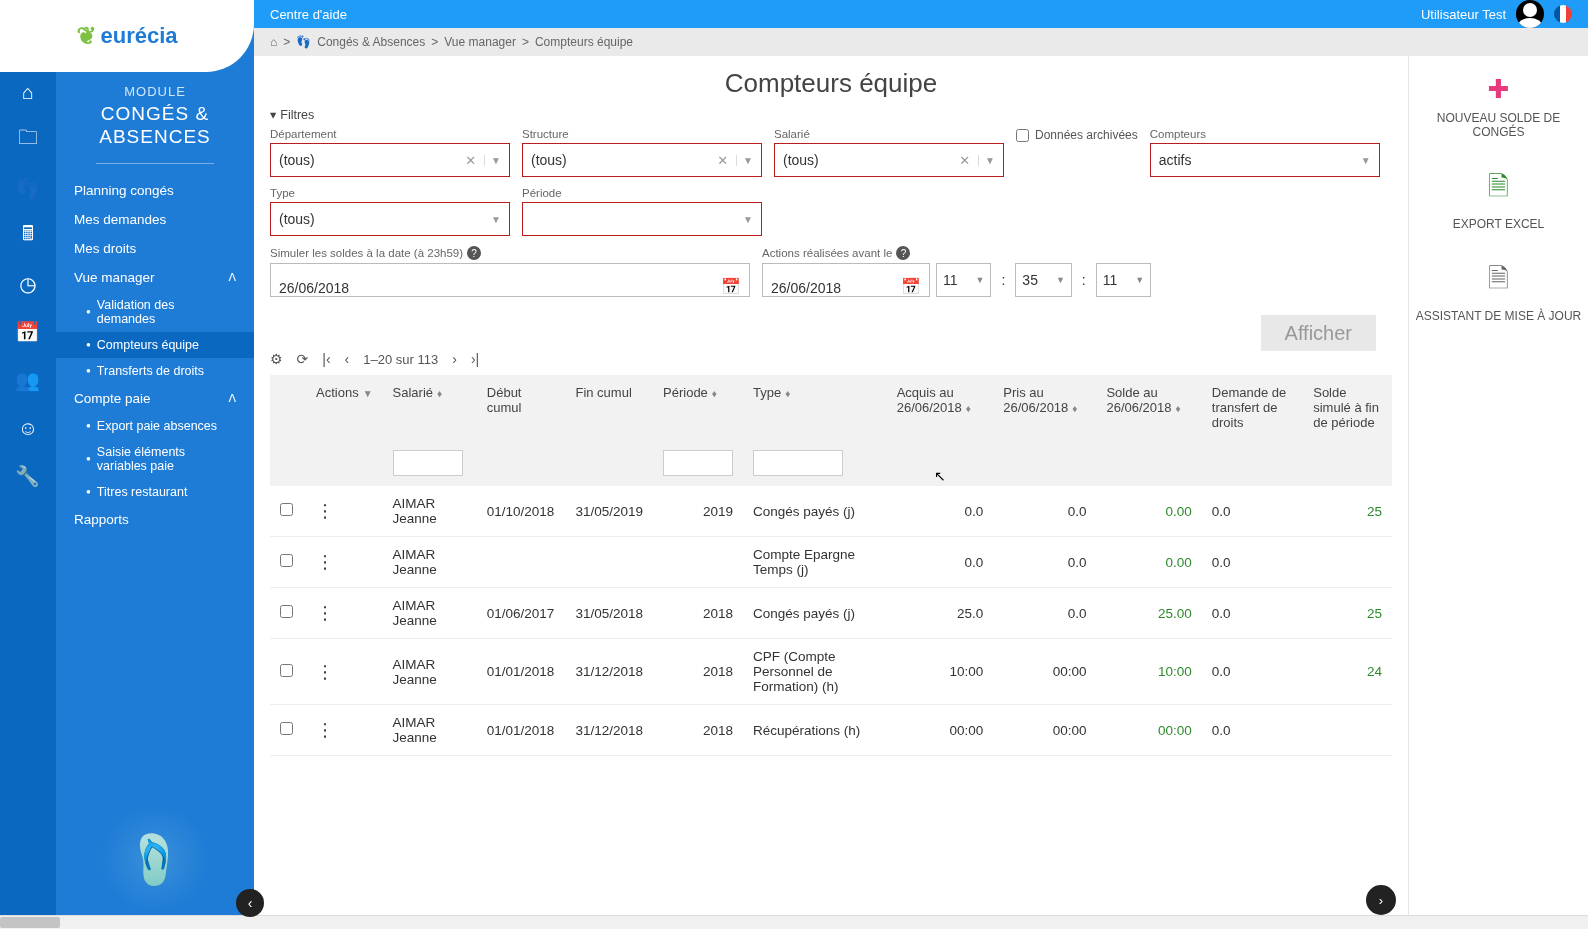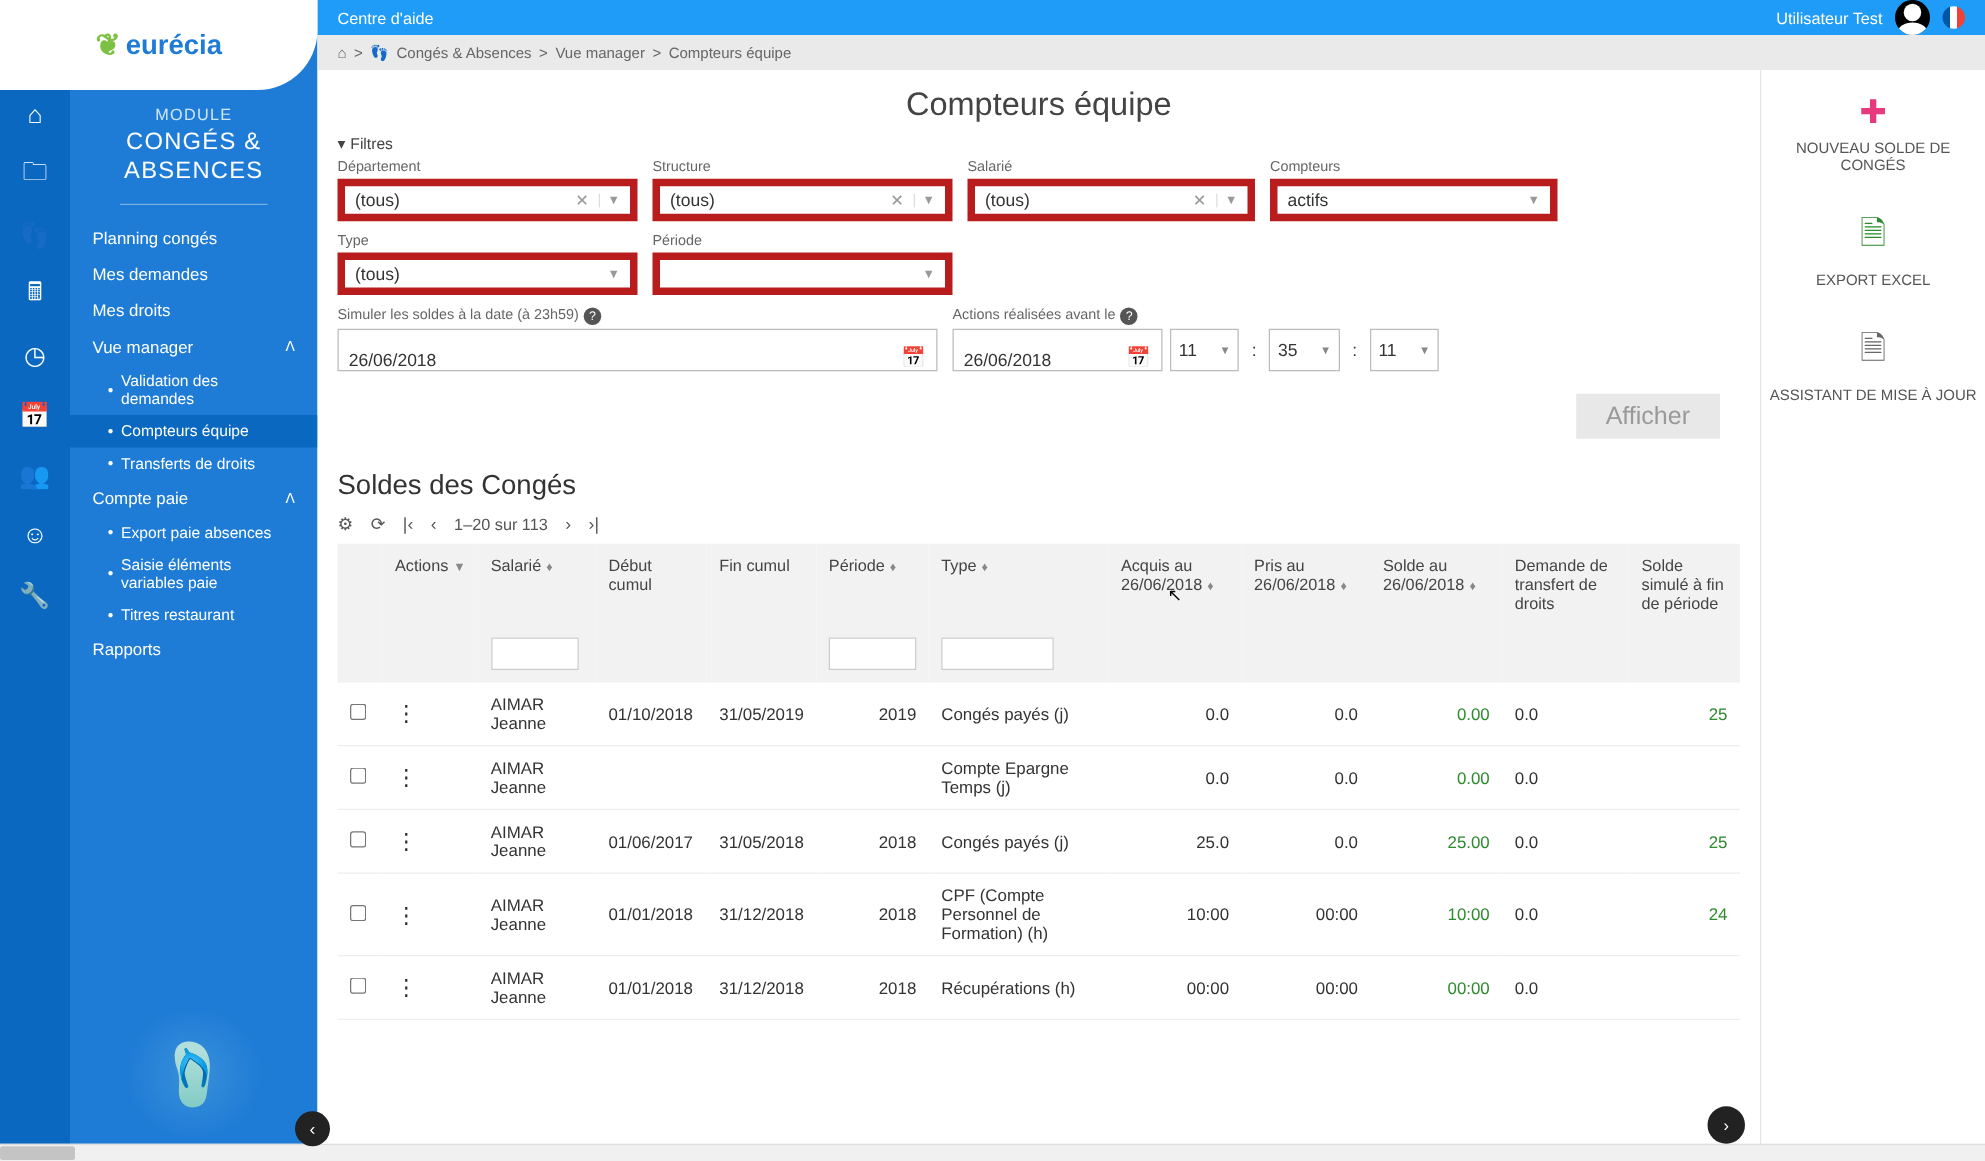--- a/index.html
+++ b/index.html
@@ -43,21 +43,21 @@
 .content-area{flex:1;display:flex;overflow:hidden;}
 .content{flex:1;overflow:auto;padding:0 0 20px;}
 .page-title{text-align:center;font-size:26px;color:#444;padding:12px 0 8px;font-weight:400;}
 
 
 .filters-wrap{padding:0 16px;}
 .filters-header{font-size:12.5px;color:#444;display:flex;align-items:center;gap:4px;margin-bottom:6px;}
 .filter-row{display:flex;gap:12px;margin-bottom:10px;flex-wrap:wrap;}
 .filter-group{display:flex;flex-direction:column;gap:3px;}
 .filter-label{font-size:11.5px;color:#666;}
-.combo{height:34px;border:6px solid #b91c1c;background:#fff;display:flex;align-items:center;padding:0 8px;font-size:14px;color:#333;position:relative;min-width:120px;}
+.combo{height:34px;border:1px solid #b91c1c;background:#fff;display:flex;align-items:center;padding:0 8px;font-size:14px;color:#333;position:relative;min-width:120px;}
 .combo.w240{width:240px;}
 .combo.w230{width:230px;}
 .combo .clear{margin-left:auto;color:#999;font-size:13px;cursor:pointer;padding:0 4px;}
 .combo .dd{color:#999;font-size:10px;cursor:pointer;padding-left:6px;border-left:1px solid #ddd;margin-left:4px;}
 .checkbox-inline{display:flex;align-items:center;gap:6px;font-size:12px;color:#555;margin-top:2px;}
 .date-input{height:34px;border:1px solid #bbb;background:#fff;display:flex;align-items:flex-end;padding:0 8px;font-size:14px;width:480px;}
 .date-input .cal-icon{margin-left:auto;color:#888;font-size:16px;}
 .date-small{width:168px;}
 .time-sel{height:34px;border:1px solid #bbb;background:#fff;display:flex;align-items:center;padding:0 6px;font-size:14px;gap:18px;}
 .time-sel .dd-sm{font-size:9px;color:#888;}
@@ -222,20 +222,26 @@
                 </div>
             </div>
             <div class="filter-group">
               <div class="filter-label">Salarié</div>
               <div class="combo w230">
                   <span>(tous)</span>
                   <span class="clear">✕</span>
                   <span class="dd">▼</span>
                 </div>
               <label class="checkbox-inline" style="position:absolute;margin-top:-54px;margin-left:780px;"></label>
+            </div>
+            <div class="filter-group" style="justify-content:flex-start;">
+              <label class="checkbox-inline" style="margin-top:0;">
+                  <input type="checkbox" class="chk" style="">
+                  <span>Données archivées</span>
+                </label>
             </div>
             <div class="filter-group">
               <div class="filter-label">Compteurs</div>
               <div class="combo w230">
                   <span>actifs</span>
                   <span class="dd" style="margin-left:auto;border:none;">▼</span>
                 </div>
             </div>
           </div>
 
@@ -285,21 +291,20 @@
                     <span>11</span>
                     <span class="dd-sm">▼</span>
                   </div>
               </div>
             </div>
           </div>
           <button class="btn-afficher">Afficher</button>
         </div>
 
         <div class="table-section">
-          <div class="table-title">Soldes des Congés</div>
           <div class="tbl-toolbar">
             <span class="tb-icon">⚙</span>
             <span class="tb-icon">⟳</span>
             <span class="tb-icon">|‹</span>
             <span class="tb-icon">‹</span>
             <span>1–20 sur 113</span>
             <span class="tb-icon">›</span>
             <span class="tb-icon">›|</span>
           </div>
           <table class="data">

